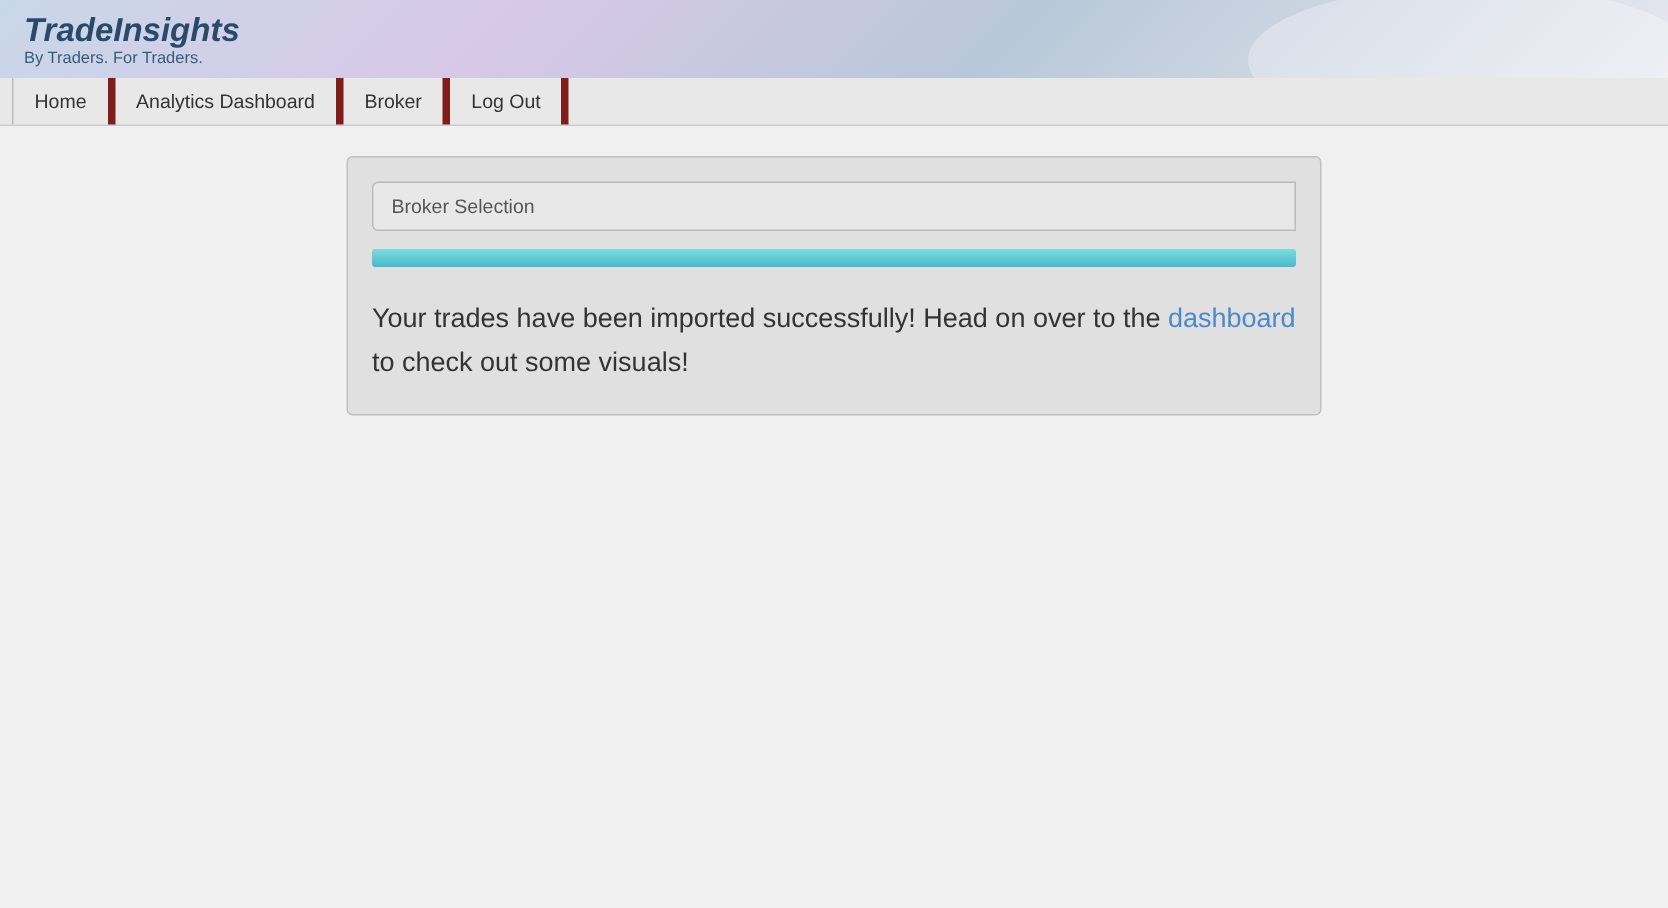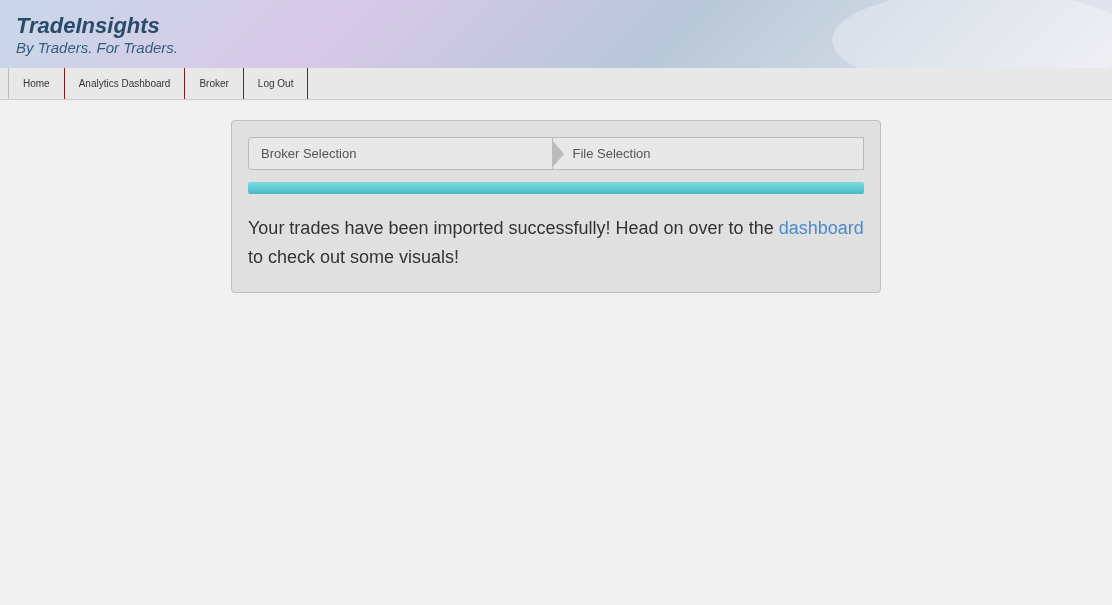--- a/index.html
+++ b/index.html
@@ -1,20 +1,20 @@
 <!DOCTYPE html>
 <html><head>
   <meta charset="utf-8">
   <style>
     * { margin: 0; padding: 0; box-sizing: border-box; }
     body { font-family: Arial, sans-serif; font-size: 14px; background: #f0f0f0; width: 1112px; }
 
     
     .header {
-      height: 68px;
+      height: 52px;
       background: linear-gradient(135deg, #c8d8e8 0%, #d8c8e8 30%, #b8c8d8 60%, #e8e8f0 100%);
       display: flex;
       align-items: center;
       padding: 12px 16px;
       position: relative;
       overflow: hidden;
     }
     .header::before {
       content: '';
       position: absolute;
@@ -24,40 +24,39 @@
       border-radius: 50%;
     }
     .logo-area {}
     .logo-title {
       font-size: 22px;
       font-weight: bold;
       color: #2a4a6a;
       font-style: italic;
     }
     .logo-subtitle {
-      font-size: 15px;
+      font-size: 11px;
       color: #3a5a7a;
-      font-style: italic;
     }
 
     
     .nav {
       background: #e8e8e8;
       border-bottom: 1px solid #ccc;
       display: flex;
       align-items: center;
       height: 32px;
       padding: 0 8px;
     }
     .nav-item {
       padding: 6px 14px;
-      font-size: 10px;
+      font-size: 13px;
       color: #333;
       cursor: pointer;
-      border-right: 1px solid #7f1d1d;
+      border-right: 5px solid #7f1d1d;
       height: 100%;
       display: flex;
       align-items: center;
     }
     .nav-item:first-child { border-left: 1px solid #bbb; }
 
     
     .main {
       display: flex;
       justify-content: center;
@@ -176,23 +175,20 @@
   <div class="nav-item">Log Out</div>
 </nav>
 
 <div class="main">
   <div class="wizard-container">
 
     <div class="steps">
       <div class="step">
         <span>Broker Selection</span>
       </div>
-      <div class="step">
-        <span>File Selection</span>
-      </div>
     </div>
 
     <div class="progress-bar-container">
       <div class="progress-bar-fill" style="width: 100%"></div>
     </div>
 
     <div class="content">
       <span>Your trades have been imported successfully! Head on over to the </span><a href="#">dashboard</a><span> to check out some visuals!</span>
     </div>
 

